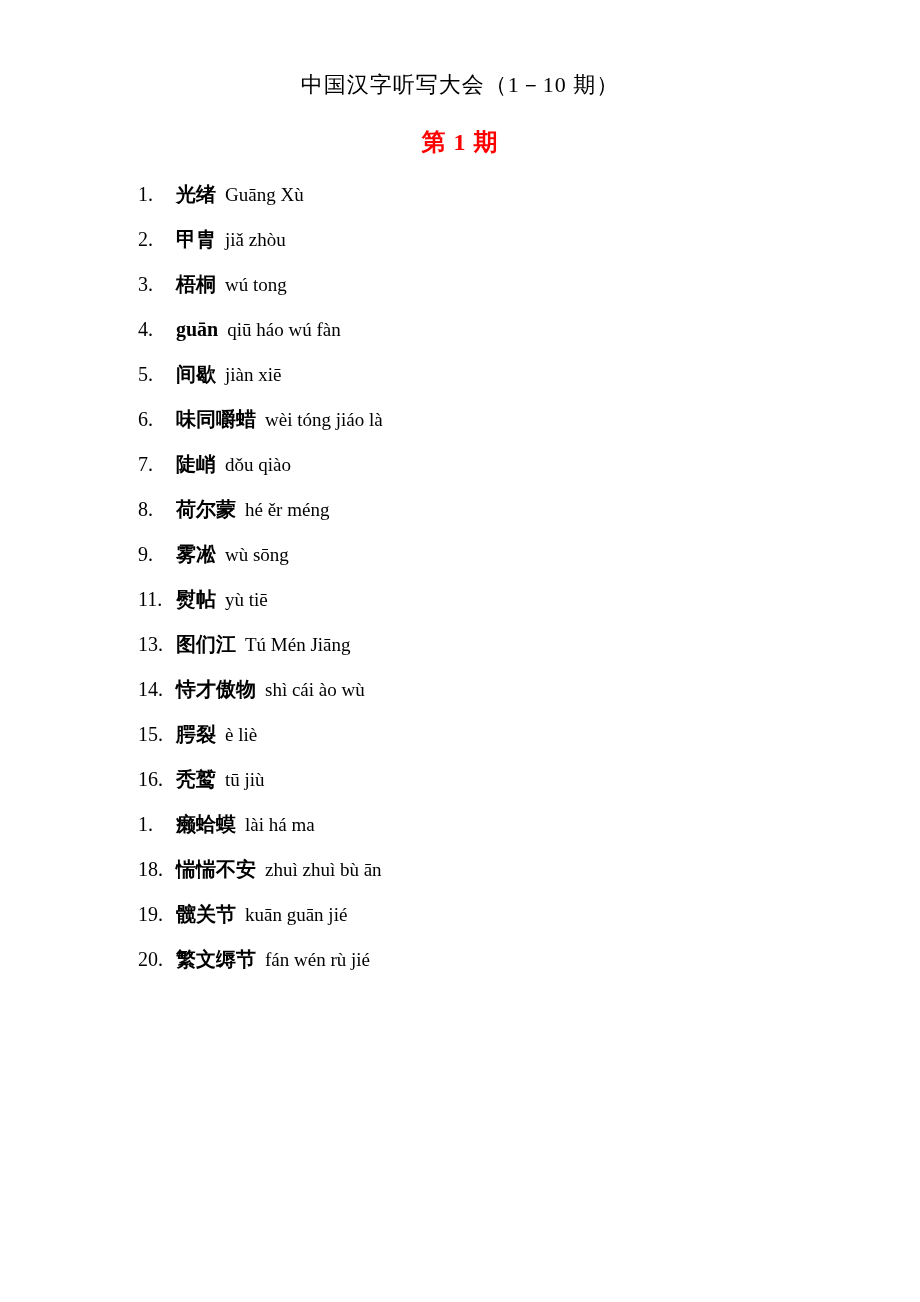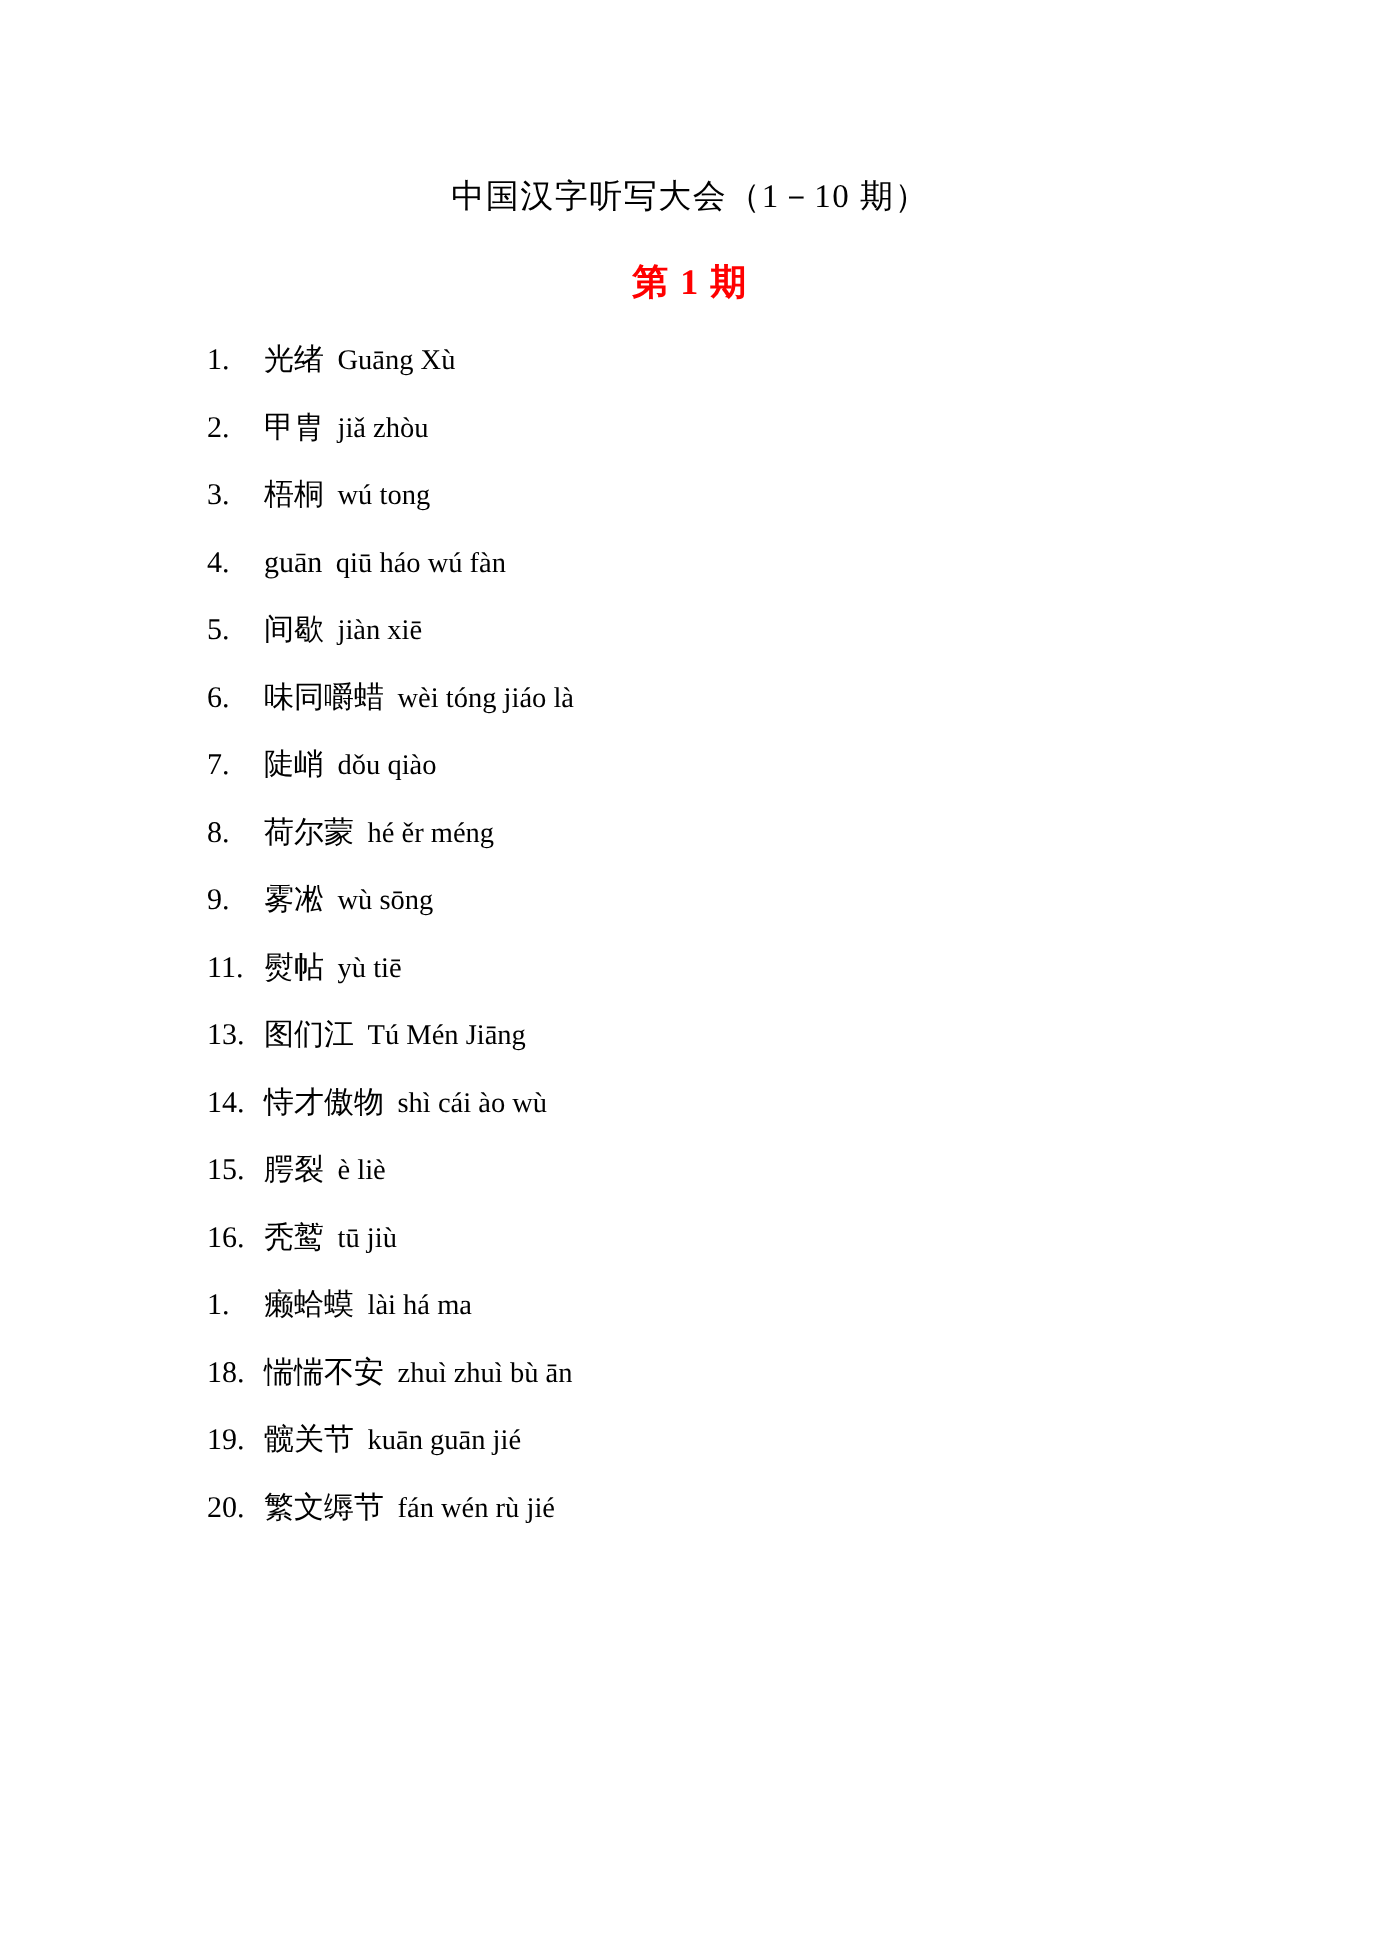--- a/index.html
+++ b/index.html
@@ -19,21 +19,21 @@
     width: 920px;
     height: 1302px;
     box-sizing: border-box;
     padding: 0;
   }
   .doc-title {
     text-align: center;
     font-size: 22px;
     line-height: 1.2;
     margin: 0;
-    padding-top: 118px;
+    padding-top: 72px;
     letter-spacing: 1px;
     font-weight: normal;
   }
   .section-heading {
     text-align: center;
     font-size: 24px;
     font-weight: bold;
     color: #ff0000;
     margin: 0;
     padding-top: 28px;
@@ -53,21 +53,21 @@
     margin-bottom: 25px;
     white-space: nowrap;
   }
   .entry-num {
     display: inline-block;
     width: 38px;
     flex: 0 0 38px;
     font-size: 20px;
   }
   .entry-word {
-    font-weight: normal;
+    font-weight: bold;
     margin-right: 9px;
   }
   .entry-pinyin {
     font-size: 19px;
     text-align: center;
   }
 </style>
 </head>
 <body>
 

